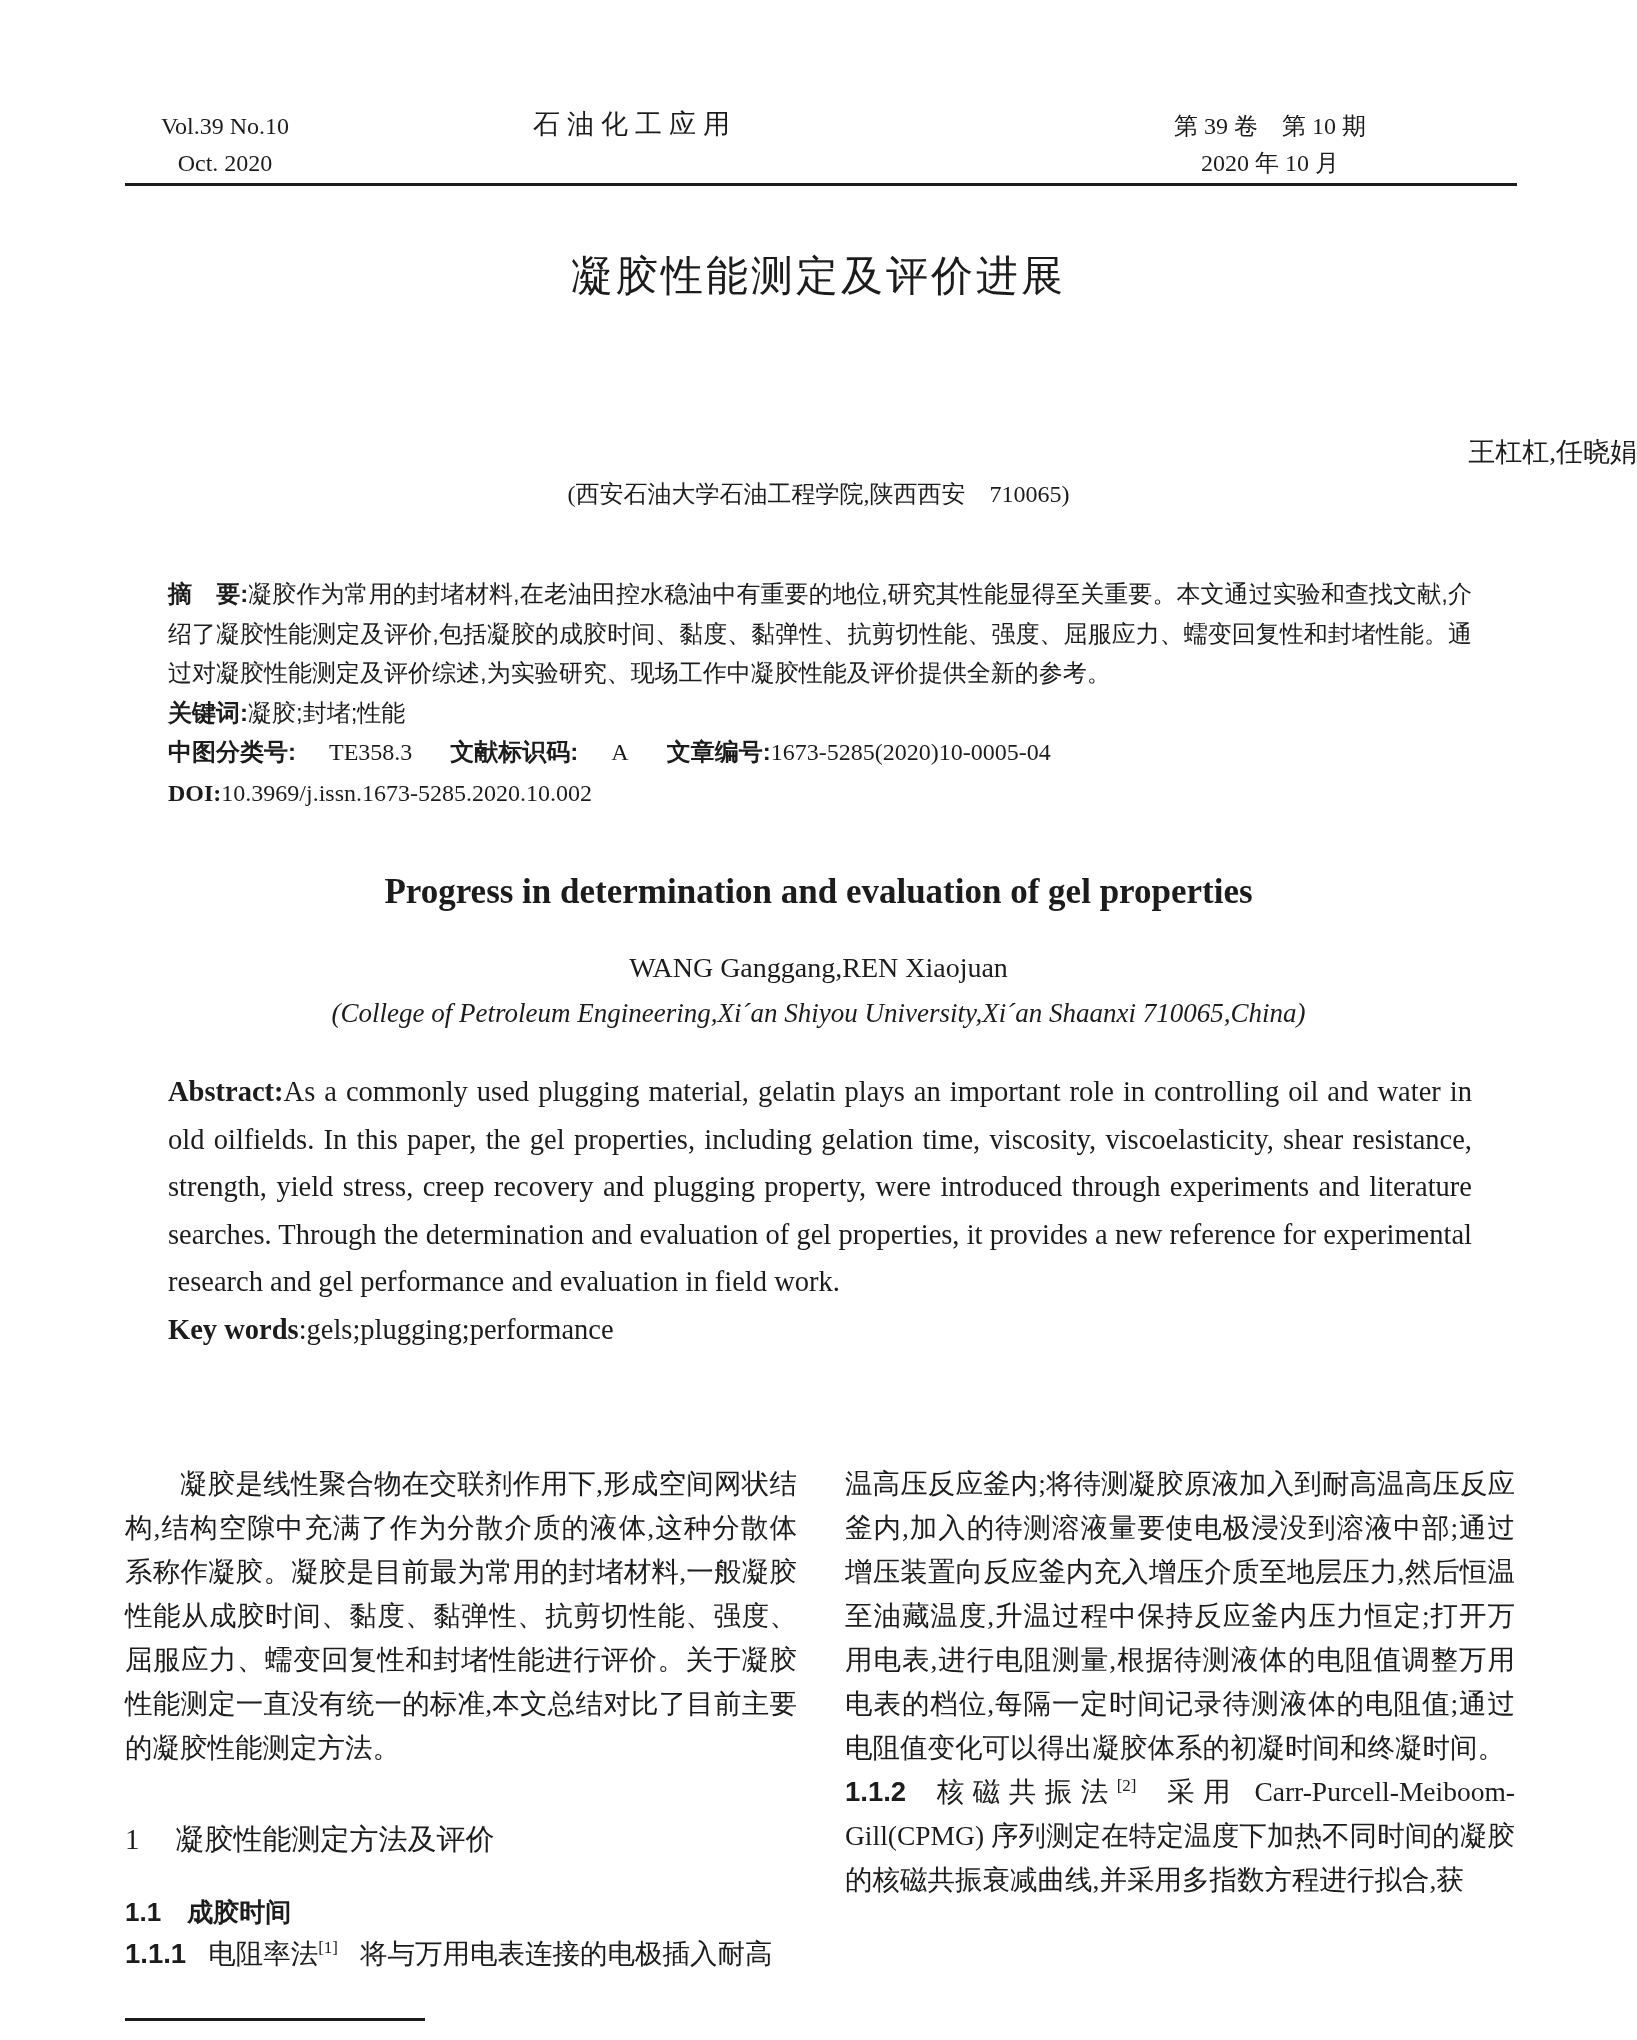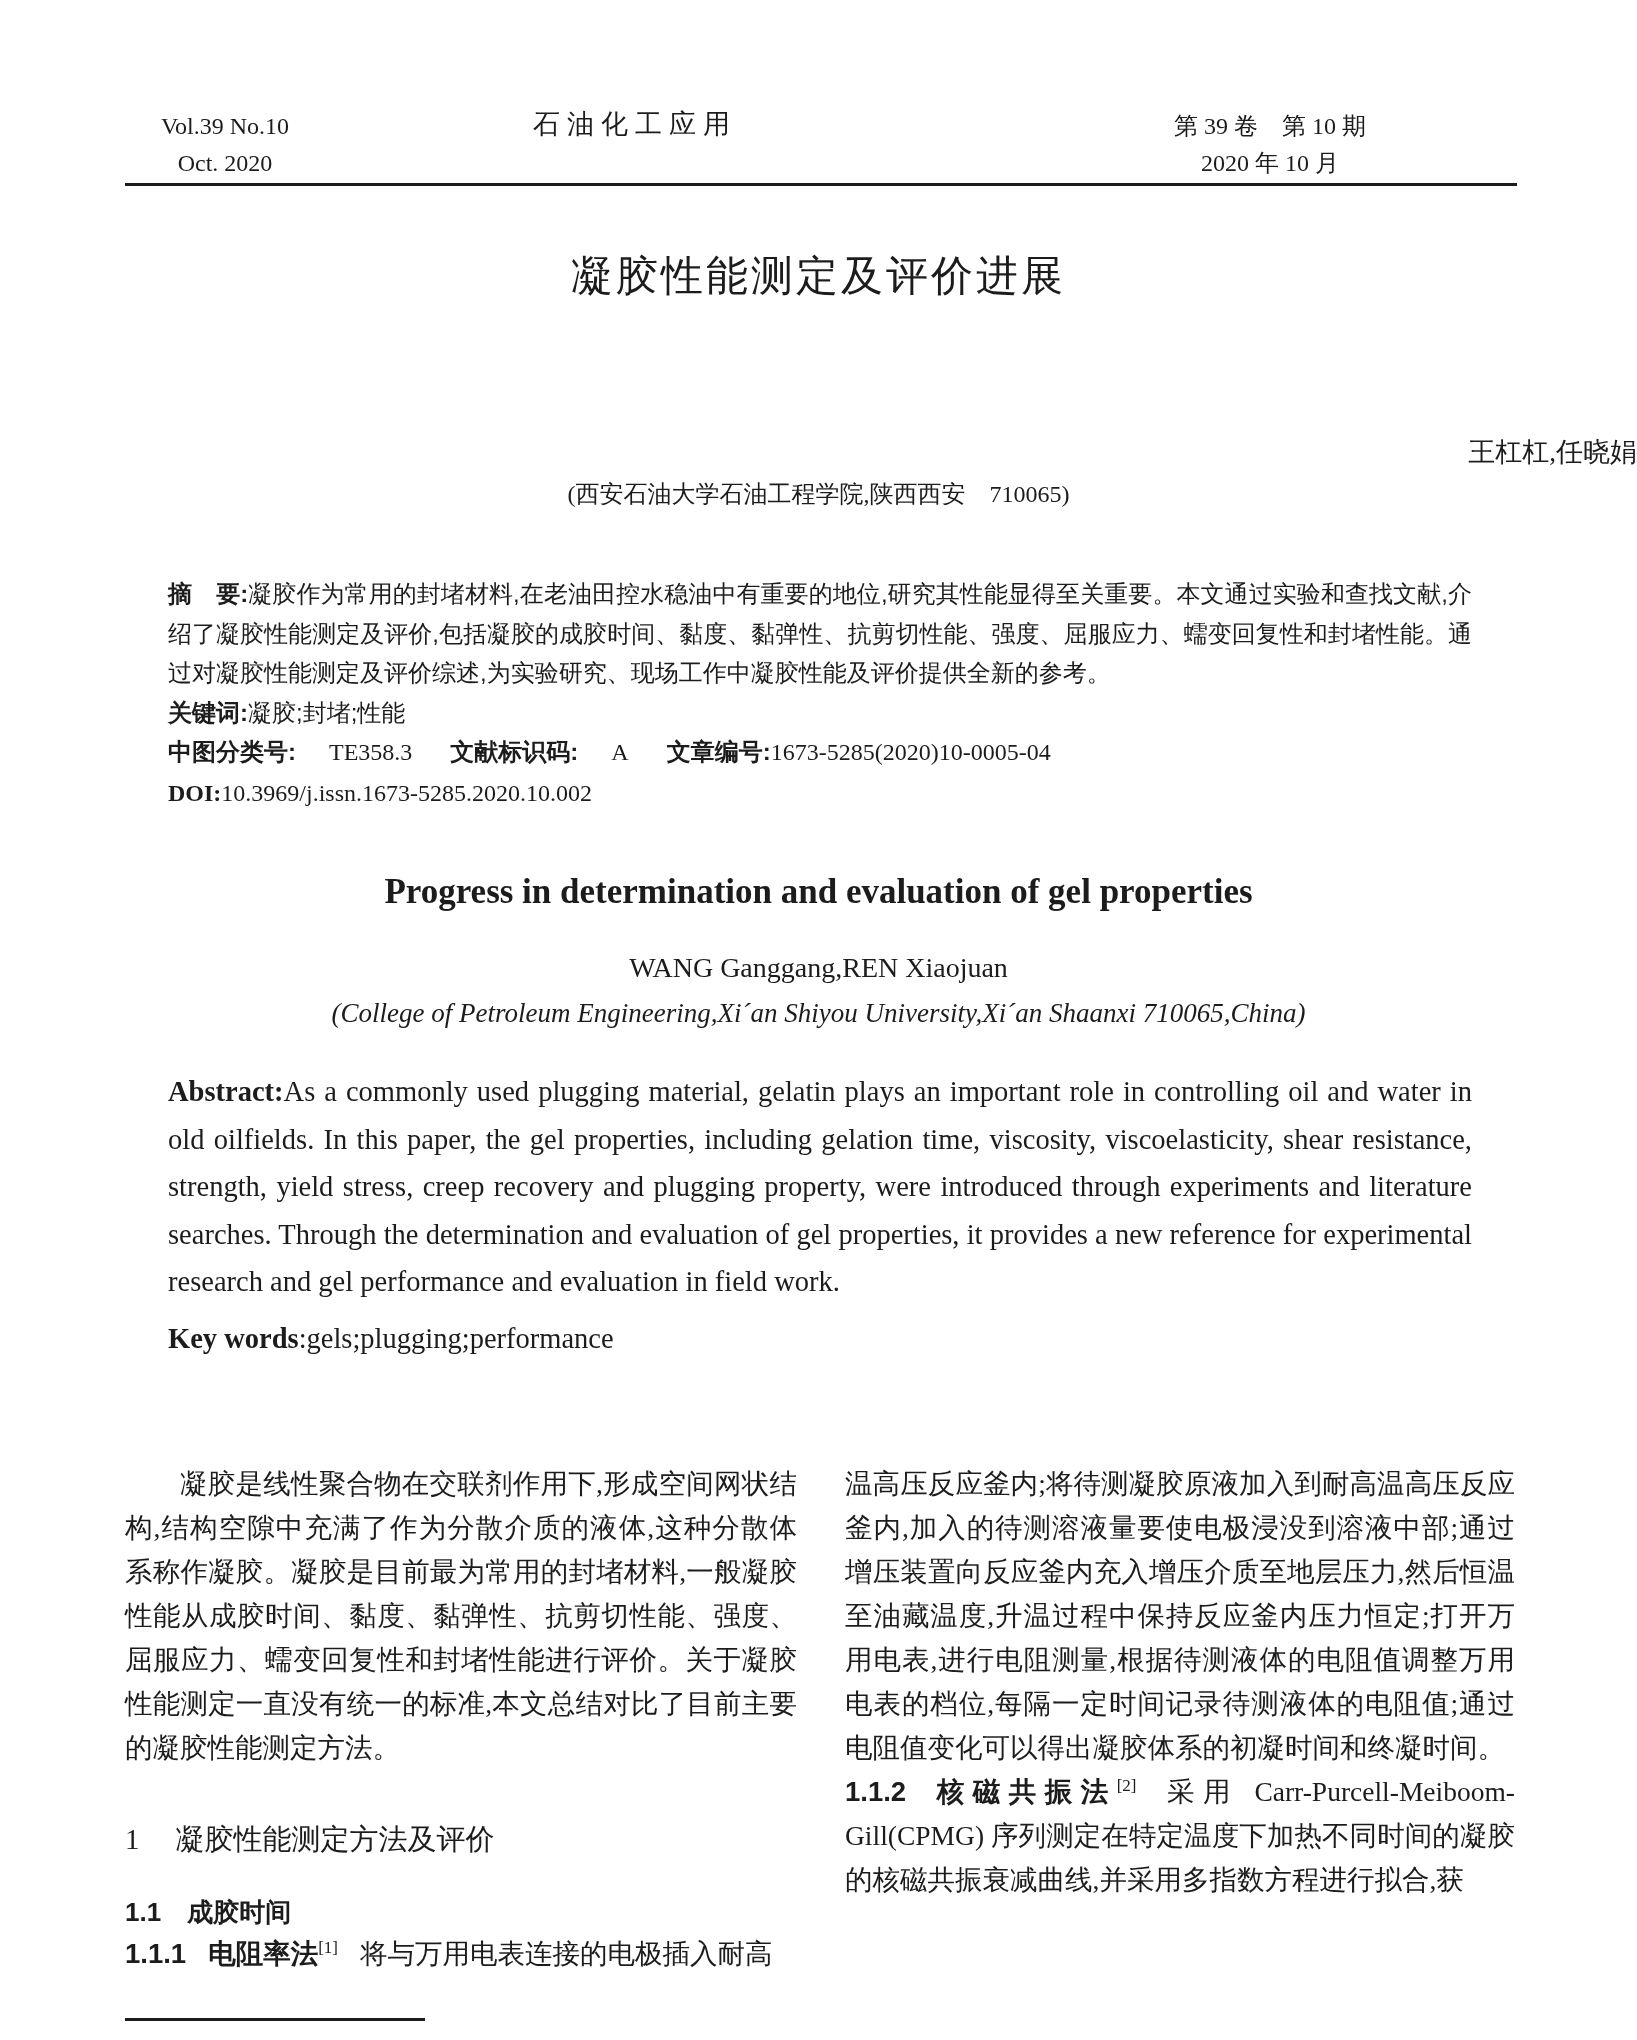--- a/index.html
+++ b/index.html
@@ -27,35 +27,35 @@
   .meta .lbl{font-weight:bold;}
   .meta .serif{font-family:"Liberation Serif","DejaVu Serif",serif;}
   .meta .gap{margin-right:38px;margin-left:33px;}
   
   .title-en{left:0;top:872px;width:1637px;text-align:center;font-size:35px;font-weight:bold;}
   .authors-en{left:0;top:952px;width:1637px;text-align:center;font-size:28px;}
   .affil-en{left:0;top:998px;width:1637px;text-align:center;font-size:27px;font-style:italic;}
   
   .abstract-en{left:168px;top:1068px;width:1304px;font-size:28.5px;line-height:47.5px;}
   .abstract-en p{margin:0;text-align:justify;}
-  .abstract-en .kw{margin-top:9px;text-align:left;}
+  .abstract-en .kw{text-align:left;}
   .abstract-en .lbl{font-weight:bold;}
   
   .col{top:1462px;width:672px;font-size:27.5px;line-height:44px;}
   .col-left{left:125px;}
   .col-right{left:845px;width:670px;}
   .col p{margin:0;text-align:justify;text-justify:inter-ideograph;}
   .col p.indent{text-indent:2em;}
   .sec1{margin-top:46px;font-size:29px;line-height:46px;}
   .sec1 .t{margin-left:36px;}
   .sec11{margin-top:30px;font-size:26px;line-height:40px;
          font-family:"Liberation Sans","DejaVu Sans",sans-serif;font-weight:bold;}
   .sec11 .t{margin-left:26px;}
   .subnum{font-family:"Liberation Sans","DejaVu Sans",sans-serif;font-weight:bold;}
-  .subterm{font-family:"Liberation Sans","DejaVu Sans",sans-serif;font-weight:bold;}
+  .subterm{font-family:"Liberation Sans","DejaVu Sans",sans-serif;font-weight:normal;}
   .sec111{margin-top:10px;}
   .sec112{margin-top:12px;}
   .sp-m{margin-left:22px;}
   sup{font-size:0.62em;line-height:0;}
   
   .foot-rule{left:125px;top:2018px;width:300px;height:3px;background:#1c1c1c;}
 </style>
 </head>
 <body>
 

